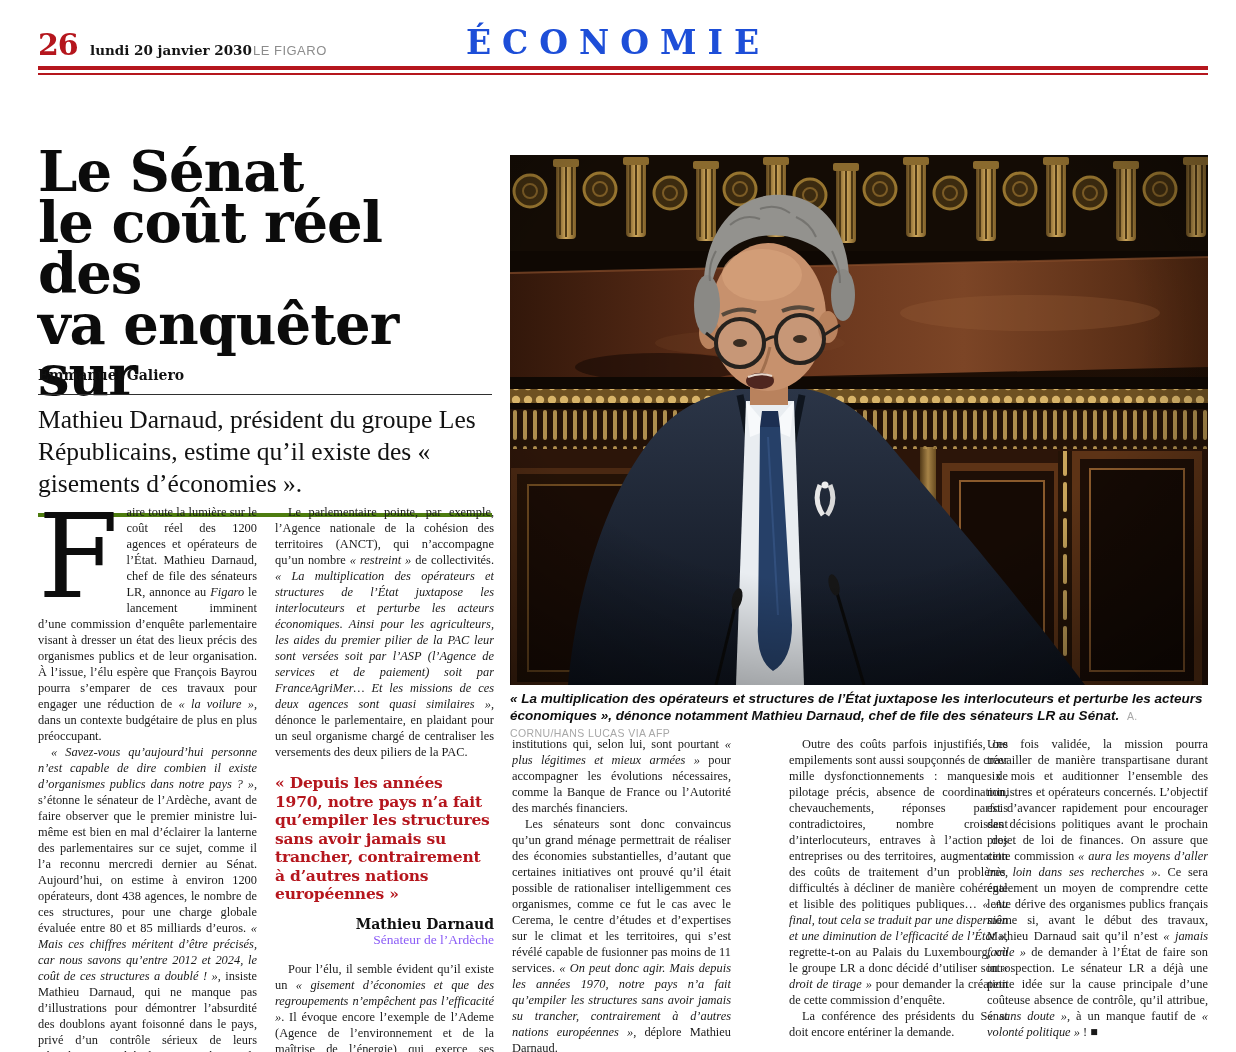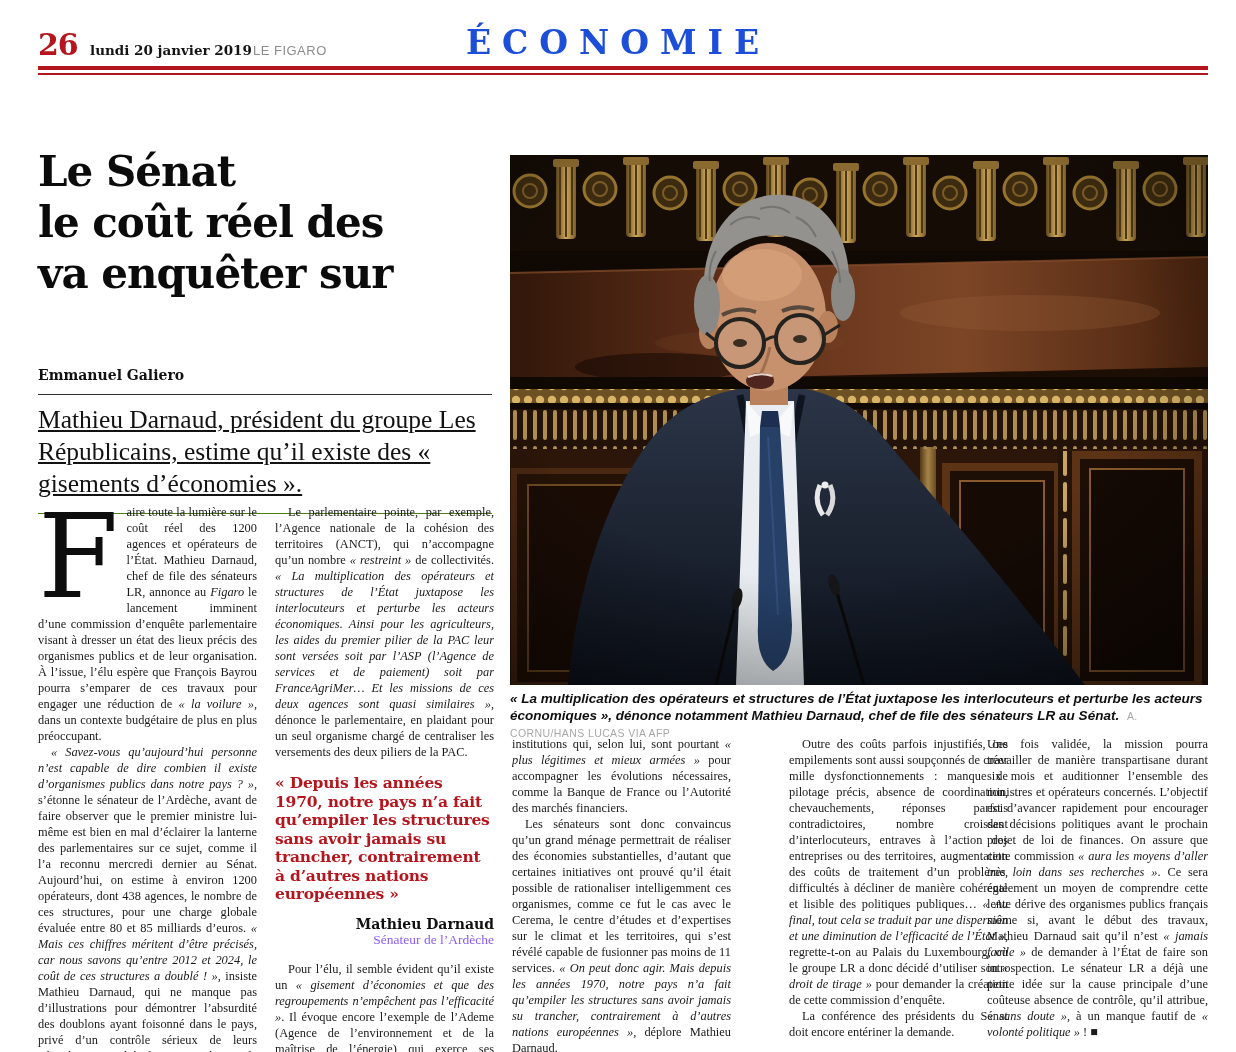--- a/index.html
+++ b/index.html
@@ -9,25 +9,25 @@
   .hdr-pagenum{position:absolute;left:38px;top:30px;font:900 30px/1 "DejaVu Serif",serif;color:#b5161d;letter-spacing:-1px;}
   .hdr-dateline{position:absolute;left:90px;top:44px;font:700 13.5px/1 "DejaVu Serif",serif;color:#141414;}
   .hdr-pub{font:400 13px/1 "Liberation Sans",sans-serif;color:#8c8c8c;margin-left:1px;letter-spacing:.5px;}
   .hdr-section{position:absolute;left:0;right:0;top:26px;text-align:center;
                font:900 33px/1 "DejaVu Serif",serif;color:#1d4ed8;letter-spacing:11px;}
   .hdr-rule{position:absolute;left:38px;width:1170px;top:66px;height:3px;
             border-top:4px solid #b5161d;border-bottom:2px solid #b5161d;}
   
   .headline{position:absolute;left:38px;top:146px;width:456px;
             font-family:"DejaVu Serif",serif;font-weight:900;color:#0b0b0b;
-            font-size:42px;line-height:51px;letter-spacing:-1px;}
+            font-size:56px;line-height:51px;letter-spacing:-1px;}
   .byline{position:absolute;left:38px;top:368px;font:700 14px/1 "DejaVu Serif",serif;color:#111;}
   .standfirst{position:absolute;left:38px;top:394px;width:454px;
-              border-top:1px solid #2f2f2f;border-bottom:1px solid #4d7c0f;
-              padding:9px 0 13px;font:400 25.5px/32px "Liberation Serif",serif;color:#121212;text-decoration:underline;}
+              border-top:1px solid #2f2f2f;border-bottom:4px solid #4d7c0f;
+              padding:9px 0 13px;font:400 25.5px/32px "Liberation Serif",serif;color:#121212;}
   
   .col{position:absolute;overflow:hidden;font:400 12.4px/16px "Liberation Serif",serif;
        text-align:justify;hyphens:auto;-webkit-hyphens:auto;color:#191919;}
   .col p{margin:0;}
   .col p.indent{text-indent:13px;}
   .col i{font-style:italic;}
   .col1{left:38px; top:504px;width:219px;height:548px;}
   .col2{left:275px;top:504px;width:219px;height:548px;}
   .col3{left:512px;top:736px;width:219px;height:316px;}
   .col4{left:789px;top:736px;width:219px;height:316px;}
@@ -46,21 +46,21 @@
   .credit{font:400 10.5px/1 "Liberation Sans",sans-serif;font-style:normal;color:#a8a8a8;
           letter-spacing:.4px;margin-left:4px;}
 </style>
 </head>
 <body>
 
 <div class="page">
 
   <div class="hdr-pagenum">26</div>
   <div class="hdr-dateline">
-    <span>lundi 20 janvier 2019</span><span class="hdr-pub">LE FIGARO</span>
+    <span>lundi 20 janvier 2030</span><span class="hdr-pub">LE FIGARO</span>
   </div>
   <div class="hdr-section">ÉCONOMIE</div>
   <div class="hdr-rule"></div>
 
   <h1 class="headline" style="margin:0;">
     <span style="display:block">Le Sénat</span>
     <span style="display:block">le coût réel des</span>
     <span style="display:block">va enquêter sur</span>
   </h1>
   <div class="byline">Emmanuel Galiero</div>

